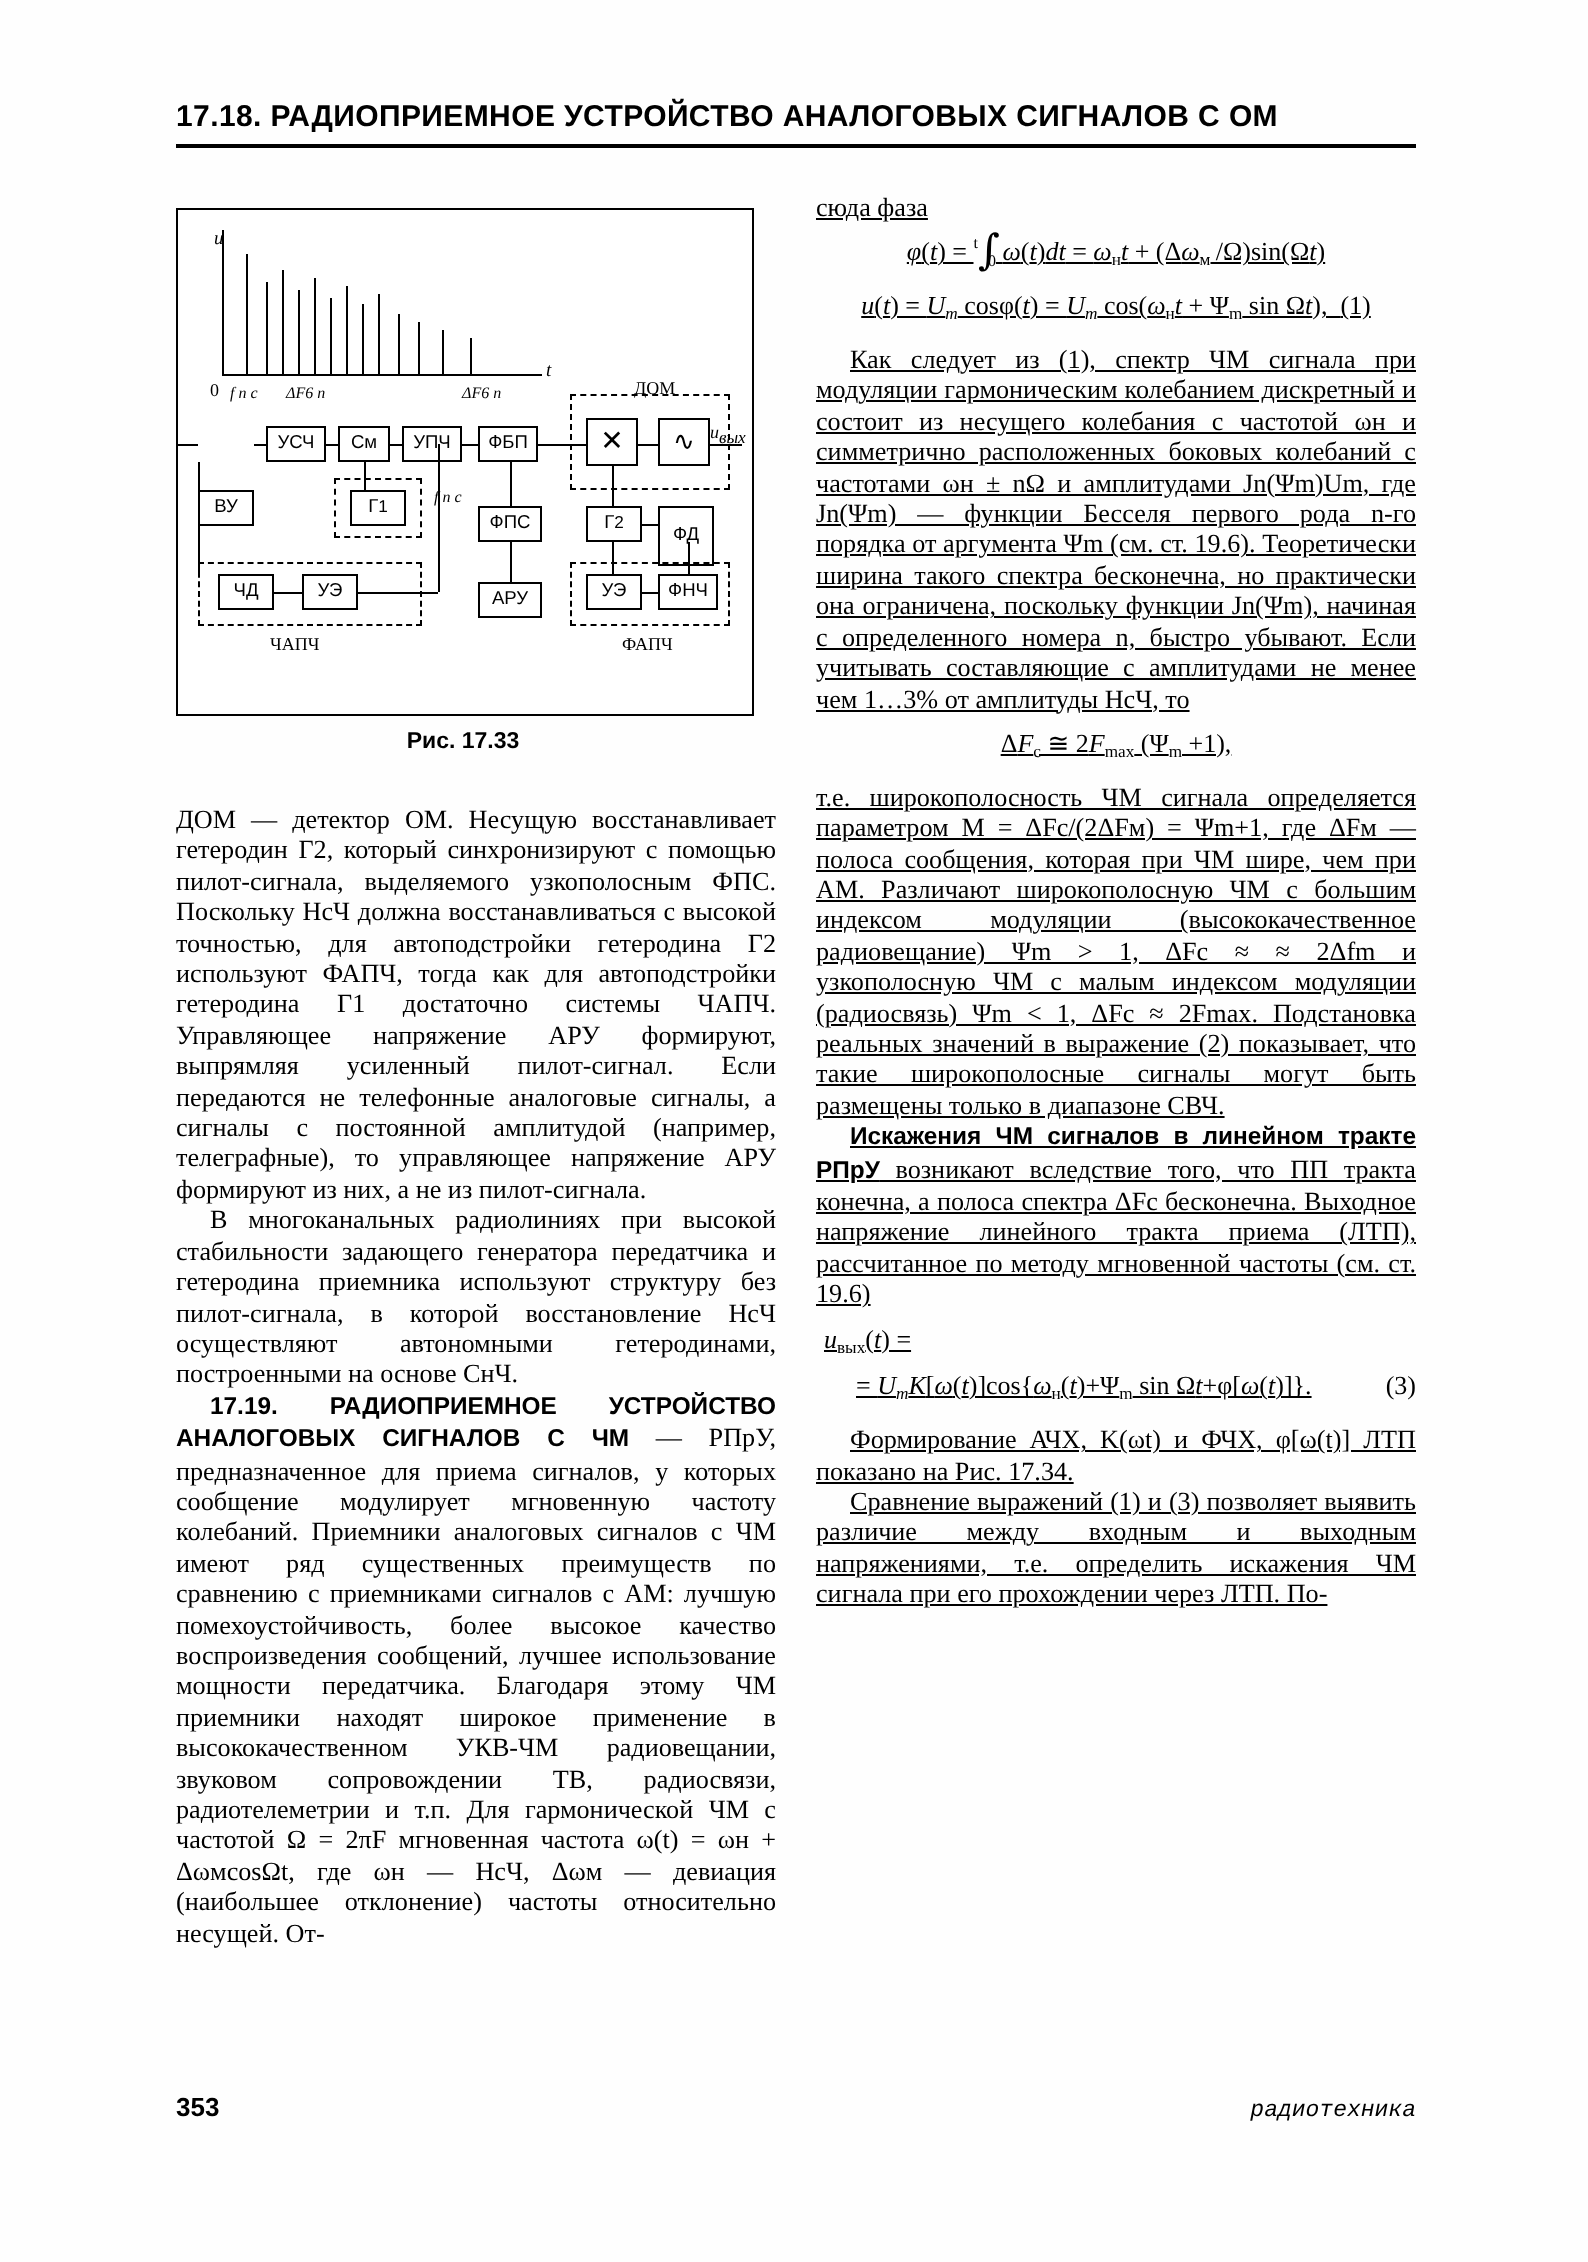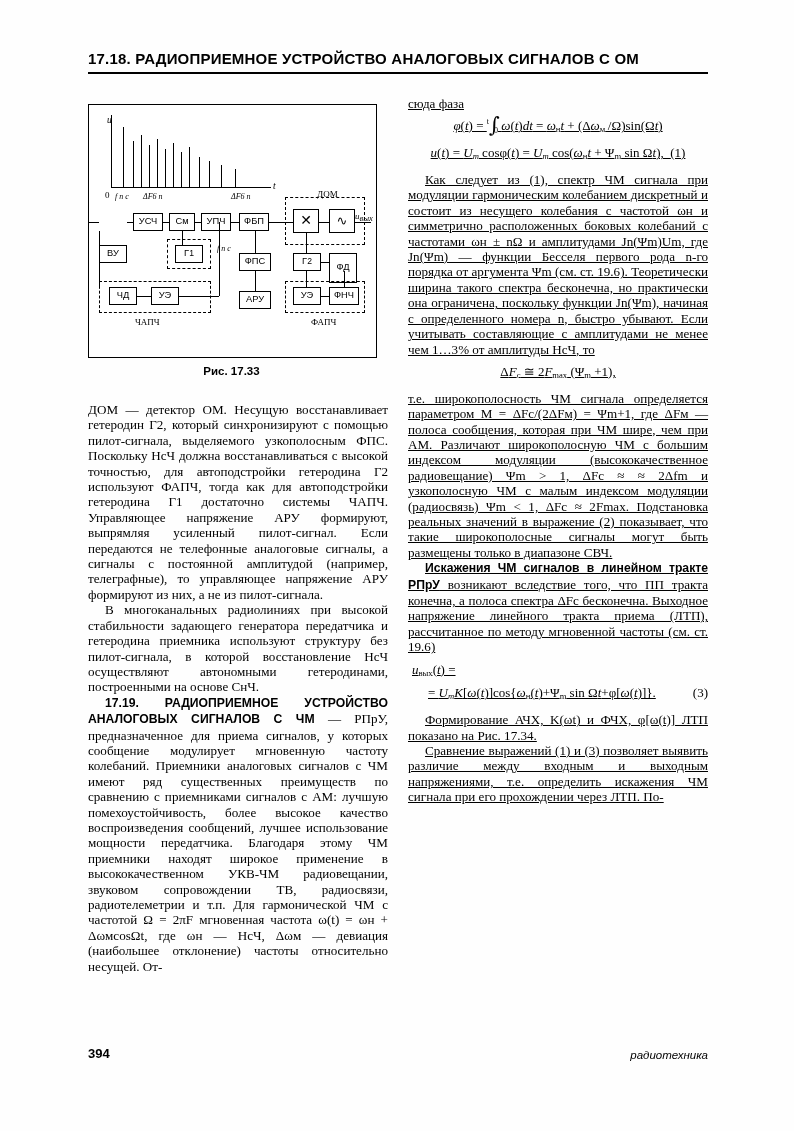--- a/index.html
+++ b/index.html
@@ -155,21 +155,21 @@
     left: 88px;
     top: 1046px;
     font-family: "Liberation Sans", sans-serif;
     font-size: 13px;
     font-weight: bold;
   }
   .footer-right {
     position: absolute;
     right: 86px;
     top: 1049px;
-    font-family: Liberation Sans, sans-serif;
+    font-family: Liberation Mono, monospace;
     font-style: italic;
     font-size: 11.5px;
   }
 </style>
 </head>
 <body>
 
 <div class="page">
 
   <div class="running-head">17.18. РАДИОПРИЕМНОЕ УСТРОЙСТВО АНАЛОГОВЫХ СИГНАЛОВ С ОМ</div>
@@ -300,16 +300,16 @@
       <i>u</i><span class="sub">вых</span>(<i>t</i>) =
     </div>
     <div class="formula" style="text-align:left; margin-left:20px; margin-top:-3px;">
       = <i>U<span class="sub">m</span>K</i>[<i>ω</i>(<i>t</i>)]cos{<i>ω</i><span class="sub">н</span>(<i>t</i>)+Ψ<span class="sub">m</span> sin Ω<i>t</i>+φ[<i>ω</i>(<i>t</i>)]}.<span class="fnum">(3)</span>
     </div>
 
     <p>Формирование АЧХ, K(ωt) и ФЧХ, φ[ω(t)] ЛТП показано на Рис. 17.34.</p>
     <p>Сравнение выражений (1) и (3) позволяет выявить различие между входным и выходным напряжениями, т.е. определить искажения ЧМ сигнала при его прохождении через ЛТП. По-</p>
   </div>
 
-  <div class="footer-num">394</div>
+  <div class="footer-num">353</div>
   <div class="footer-right">радиотехника</div>
 
 </div>
 
 </body></html>

